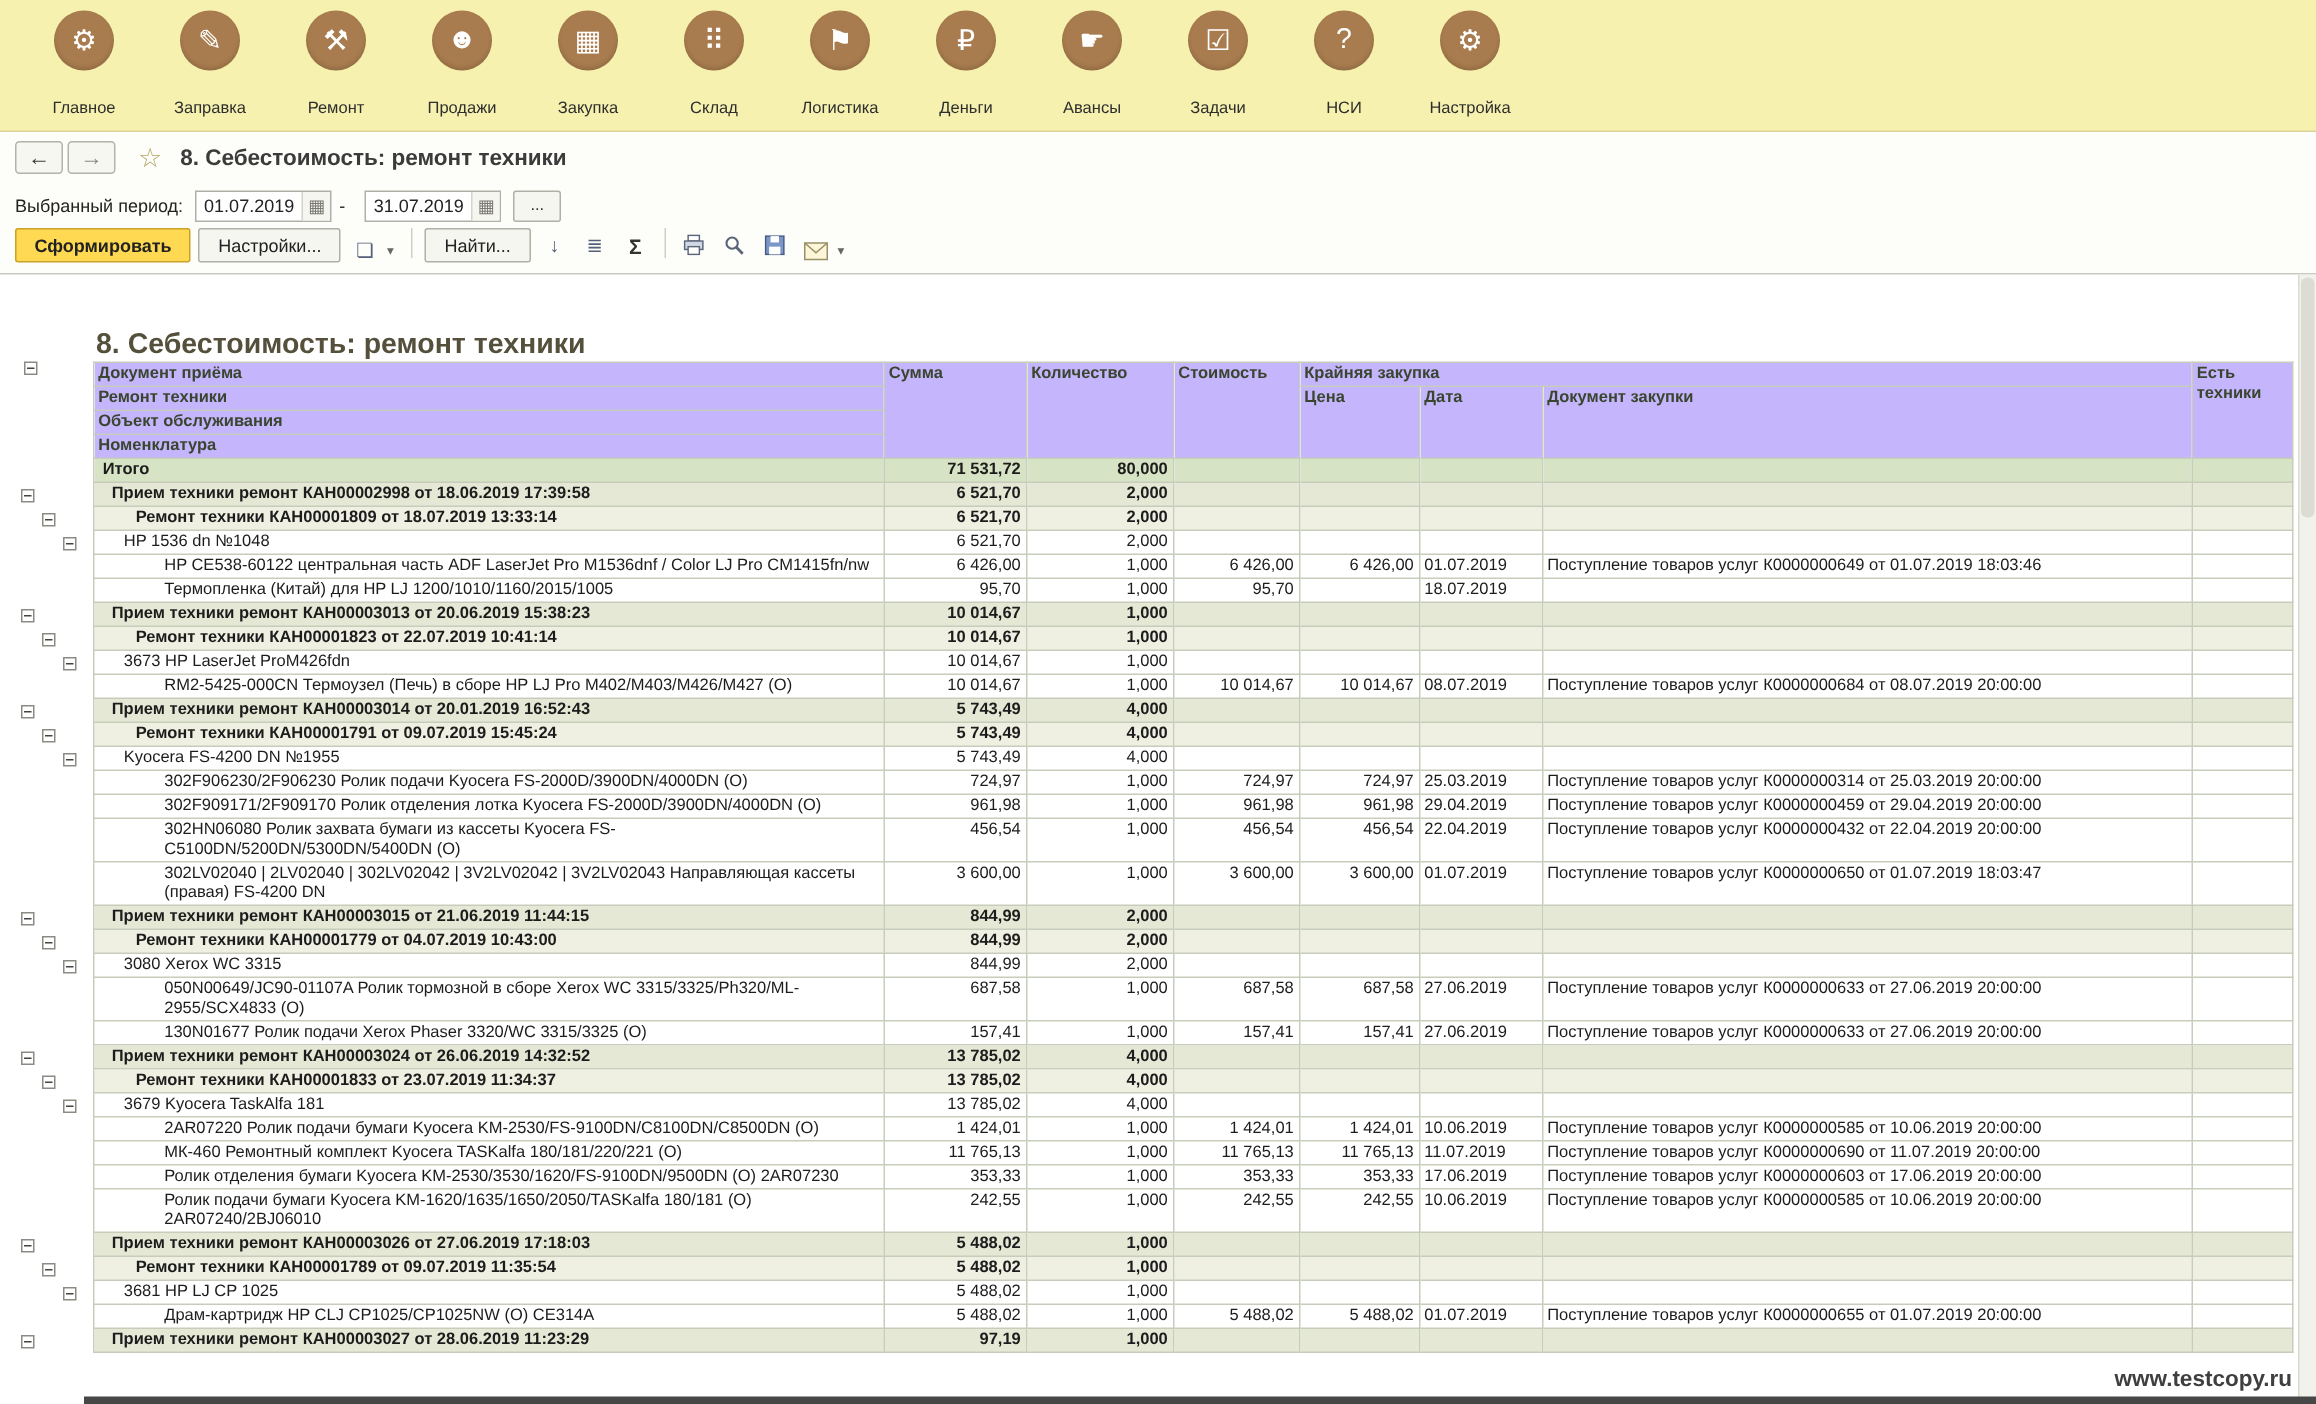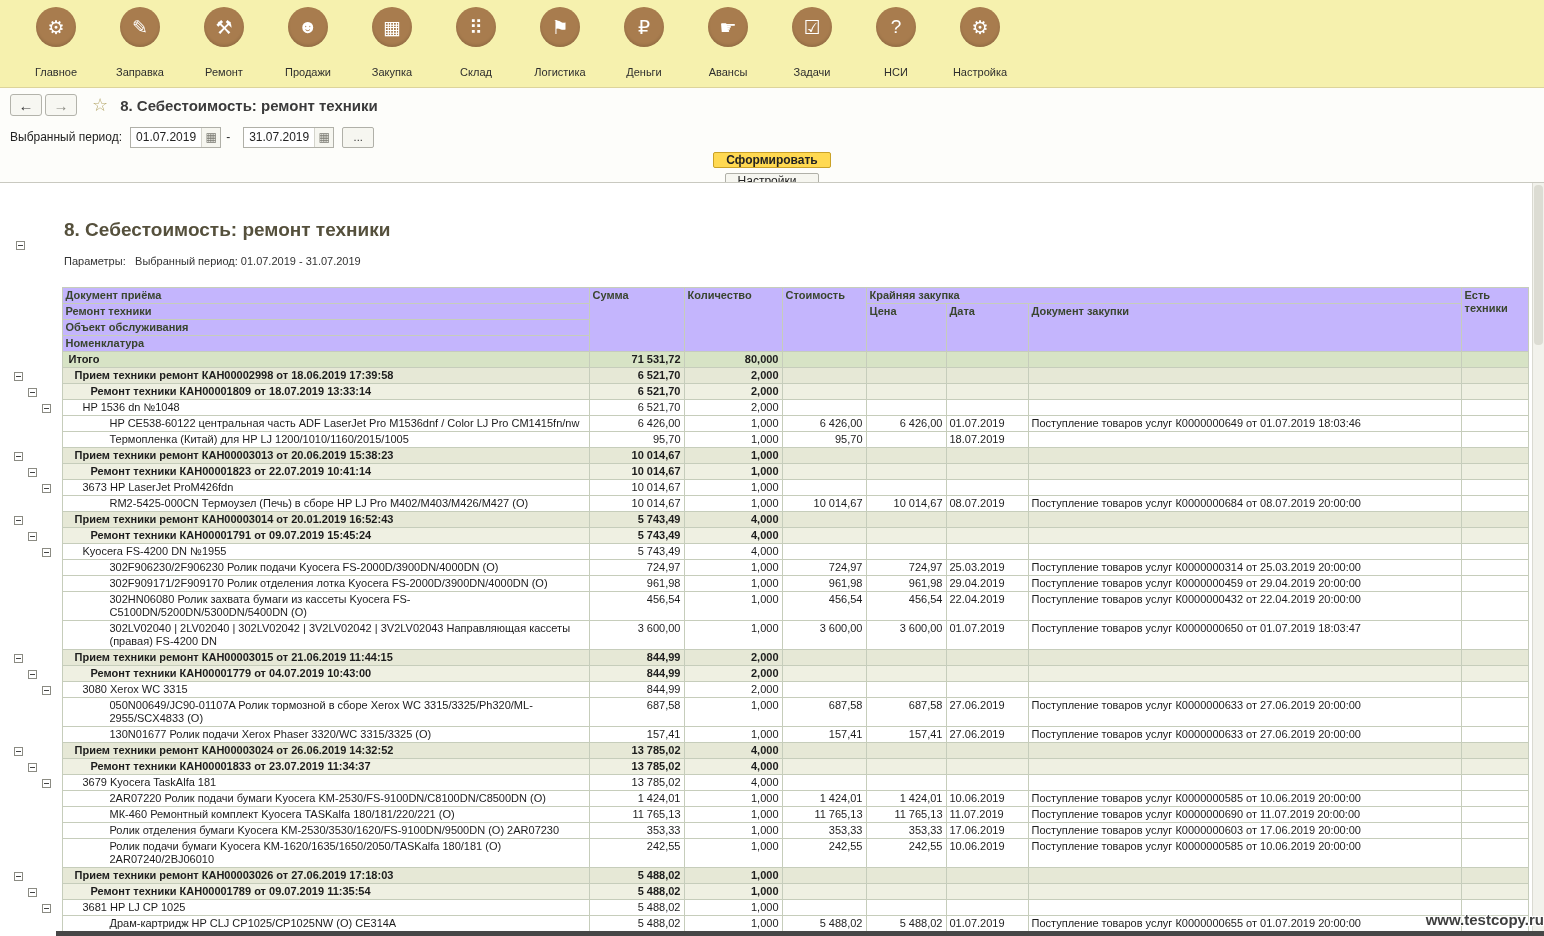--- a/index.html
+++ b/index.html
@@ -20,21 +20,21 @@
   .star{font-size:18px;color:#b5a76a;margin:0 12px;cursor:pointer;}
   .page-title{font-size:15px;font-weight:bold;color:#3b3b3b;}
   
   .filter-row{height:30px;display:flex;align-items:center;padding:0 10px;background:#fdfdfa;font-size:12px;color:#222;}
   .date-input{display:flex;align-items:stretch;border:1px solid #b0b0a8;background:#fff;height:21px;margin-left:8px;}
   .date-value{padding:2px 5px;font-size:12px;min-width:64px;}
   .cal-btn{width:19px;border-left:1px solid #d4d4cc;background:#f6f6f0;color:#7a7a72;font-size:12px;display:flex;align-items:center;justify-content:center;cursor:pointer;}
   .dash{margin:0 5px;}
   .dots-btn{margin-left:8px;width:32px;height:21px;border:1px solid #b0b0a8;background:#f6f6f0;border-radius:2px;font-size:11px;color:#333;cursor:pointer;font-family:inherit;}
   
-  .action-row{height:30px;display:flex;align-items:center;padding:0 10px;background:#fdfdfa;gap:5px;flex-direction:column;}
+  .action-row{height:30px;display:flex;padding:0 10px;background:#fdfdfa;gap:5px;}
   .btn{height:23px;border:1px solid #b0b0a8;background:#f6f6f0;border-radius:2px;padding:0 12px;font-size:12px;color:#222;cursor:pointer;font-family:inherit;display:flex;align-items:center;}
   .btn-primary{background:#ffd951;border-color:#caa227;font-weight:bold;}
   .icon-btn{min-width:22px;height:23px;display:flex;align-items:center;justify-content:center;font-size:13px;color:#55607a;cursor:pointer;padding:0 2px;}
   .icon-btn.sum{font-weight:bold;font-size:14px;color:#333;}
   .arrow{min-width:12px;font-size:9px;color:#666;}
   .split{display:flex;align-items:center;}
   .sep{width:1px;height:20px;background:#cfcfc6;margin:0 3px;}
   
   .report-wrap{position:absolute;top:182px;left:0;right:0;bottom:0;background:#fff;border-top:1px solid #c9c9c0;overflow:hidden;}
   .report-title{margin:18px 0 0 64px;font-size:19px;font-weight:bold;color:#55503c;}
@@ -56,21 +56,21 @@
   .lvl1 td.name{padding-left:12px;}
   .lvl2 td.name{padding-left:28px;}
   .lvl3 td.name{padding-left:20px;}
   .lvl4 td.name{padding-left:47px;}
   .minus{display:inline-block;width:9px;height:9px;border:1px solid #8b8b83;background:#fff;position:relative;vertical-align:top;margin-top:2px;}
   .minus::after{content:"";position:absolute;left:1px;right:1px;top:3px;border-top:1px solid #444;}
   
   .vscroll{position:absolute;right:0;top:0;bottom:0;width:12px;background:#f2f2ec;border-left:1px solid #dadad2;}
   .vthumb{position:absolute;top:2px;left:1px;right:1px;height:160px;background:#dcdcd3;border-radius:4px;cursor:pointer;}
   .bottom-strip{position:absolute;left:56px;right:0;bottom:0;height:5px;background:#474747;z-index:5;}
-  .watermark{position:absolute;right:0;bottom:8px;z-index:6;font-size:15px;font-weight:bold;color:#3f3f3f;
+  .watermark{position:absolute;right:16px;bottom:8px;z-index:6;font-size:15px;font-weight:bold;color:#3f3f3f;
     text-shadow:1px 1px 0 #fff,-1px -1px 0 #fff,1px -1px 0 #fff,-1px 1px 0 #fff,0 0 3px #fff;}
 </style>
 </head>
 <body>
 
 <div class="section-panel">
   <div style="display:flex">
       <div class="section-item">
         <span class="section-icon">⚙</span>
         <span class="section-label">Главное</span>
@@ -184,24 +184,20 @@
         </svg>
     </span>
     <span class="icon-btn arrow">▾</span>
   </span>
 </div>
 
 <div class="report-wrap">
   <span class="minus report-collapse"></span>
 
   <div class="report-title">8. Себестоимость: ремонт техники</div>
-  <div class="params">
-    <span class="plabel">Параметры:</span>
-    <span class="pvalue">Выбранный период: 01.07.2019 - 31.07.2019</span>
-  </div>
 
   <table class="grid">
     <colgroup>
       <col style="width:56px">
         <col style="width:527px">
         <col style="width:95px">
         <col style="width:98px">
       <col style="width:84px">
         <col style="width:80px">
         <col style="width:82px">

